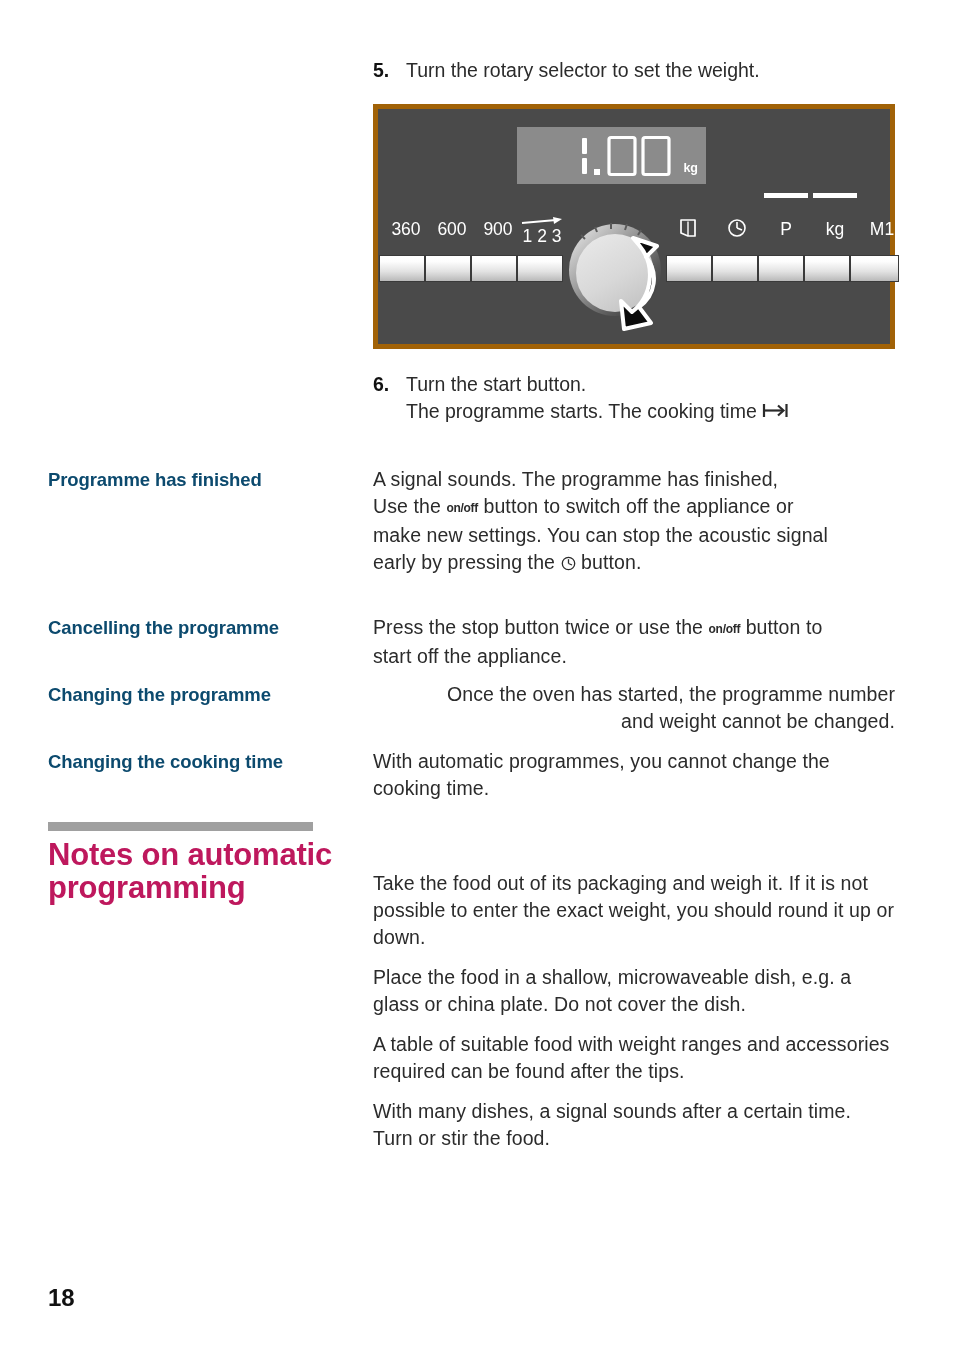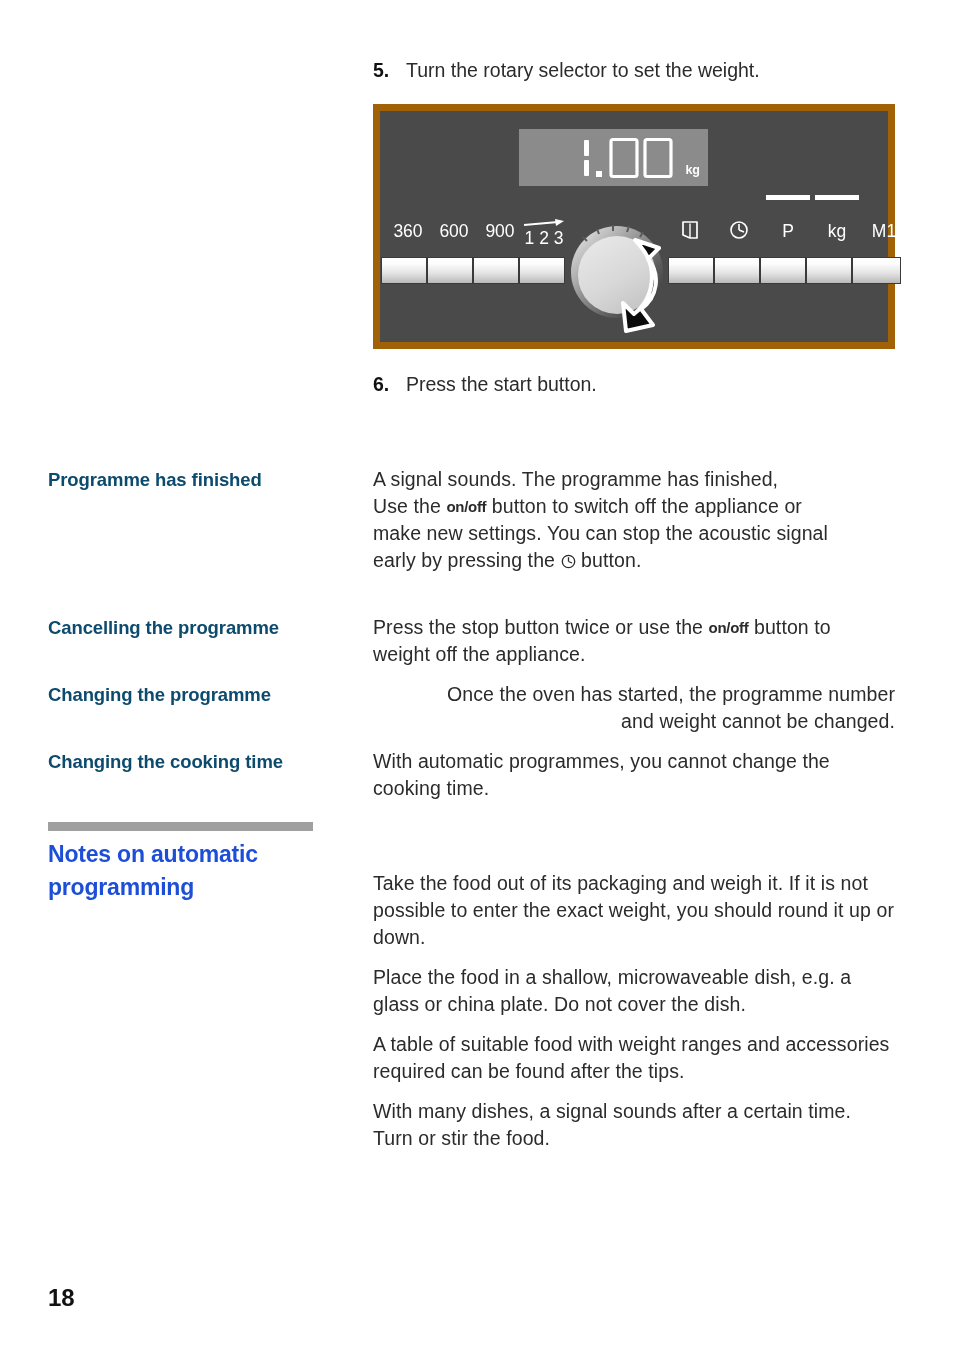--- a/index.html
+++ b/index.html
@@ -56,21 +56,21 @@
   .step .num {
     position: absolute;
     left: 0;
     top: 0;
     font-weight: bold;
     color: #111111;
   }
 
   
   .onoff {
-    font-size: 15px;
+    font-size: 12px;
     font-weight: bold;
     letter-spacing: -0.3px;
     vertical-align: 1px;
   }
   .glyph-clock {
     display: inline-block;
     width: 15px;
     height: 15px;
     position: relative;
     vertical-align: -2px;
@@ -83,21 +83,21 @@
   .glyph-cooktime svg { display: block; }
 
   
   #panel {
     position: absolute;
     left: 373px;
     top: 104px;
     width: 522px;
     height: 245px;
     background: #4a4a4a;
-    border: 7px solid #a16207;
+    border: 5px solid #a16207;
     box-sizing: border-box;
   }
   #display {
     position: absolute;
     left: 139px;
     top: 18px;
     width: 189px;
     height: 57px;
     background: #8b8b8b;
   }
@@ -164,24 +164,24 @@
     top: 822px;
     width: 265px;
     height: 9px;
     background: #a0a0a0;
   }
   #heading {
     position: absolute;
     left: 48px;
     top: 838px;
     width: 320px;
-    font-size: 23px;
+    font-size: 31px;
     line-height: 33px;
     font-weight: bold;
-    color: #1d4ed8;
+    color: #be185d;
     letter-spacing: -0.2px;
   }
 
   
   #pageno {
     position: absolute;
     left: 48px;
     top: 1284px;
     font-size: 24px;
     font-weight: bold;
@@ -308,21 +308,27 @@
                    L72 99
                    A47 47 0 0 0 79 32 Z" fill="#0b0b0b" stroke="#ffffff" stroke-width="4" stroke-linejoin="round"></path>
         </g>
       </svg>
     </div>
   </div>
 
   <div class="col-right" style="top:371px;">
     <div class="step">
       <span class="num">6.</span>
-      <div>Press the start button.</div>
+      <div>Turn the start button.</div>
+      <div><span>The programme starts. The cooking time </span><span class="glyph-cooktime"><svg width="27" height="17" viewBox="0 0 27 17">
+              <line x1="2" y1="2" x2="2" y2="15" stroke="#2b2b2b" stroke-width="2.2"></line>
+              <line x1="2" y1="8.5" x2="21" y2="8.5" stroke="#2b2b2b" stroke-width="2.2"></line>
+              <polyline points="16,3.5 21.5,8.5 16,13.5" fill="none" stroke="#2b2b2b" stroke-width="2.2" stroke-linejoin="miter"></polyline>
+              <line x1="24.5" y1="2" x2="24.5" y2="15" stroke="#2b2b2b" stroke-width="2.2"></line>
+            </svg></span></div>
     </div>
   </div>
 
   <div class="col-left" style="top:466px;">
     <div class="term">Programme has finished</div>
   </div>
   <div class="col-right body-text" style="top:466px;">
     <div>A signal sounds. The programme has finished,</div>
     <div><span>Use the </span><span class="onoff">on/off</span><span> button to switch off the appliance or</span></div>
     <div>make new settings. You can stop the acoustic signal</div>
@@ -331,21 +337,21 @@
             <line x1="7.5" y1="7.5" x2="7.5" y2="3.2" stroke="#2b2b2b" stroke-width="1.3"></line>
             <line x1="7.5" y1="7.5" x2="11" y2="9" stroke="#2b2b2b" stroke-width="1.3"></line>
           </svg></span><span> button.</span></div>
   </div>
 
   <div class="col-left" style="top:614px;">
     <div class="term">Cancelling the programme</div>
   </div>
   <div class="col-right body-text" style="top:614px;">
     <div><span>Press the stop button twice or use the </span><span class="onoff">on/off</span><span> button to</span></div>
-    <div>weight off the appliance.</div>
+    <div>start off the appliance.</div>
   </div>
 
   <div class="col-left" style="top:681px;">
     <div class="term">Changing the programme</div>
   </div>
   <div class="col-right body-text" style="top:681px;text-align:right;">
     <div>Once the oven has started, the programme number</div>
     <div>and weight cannot be changed.</div>
   </div>
 

